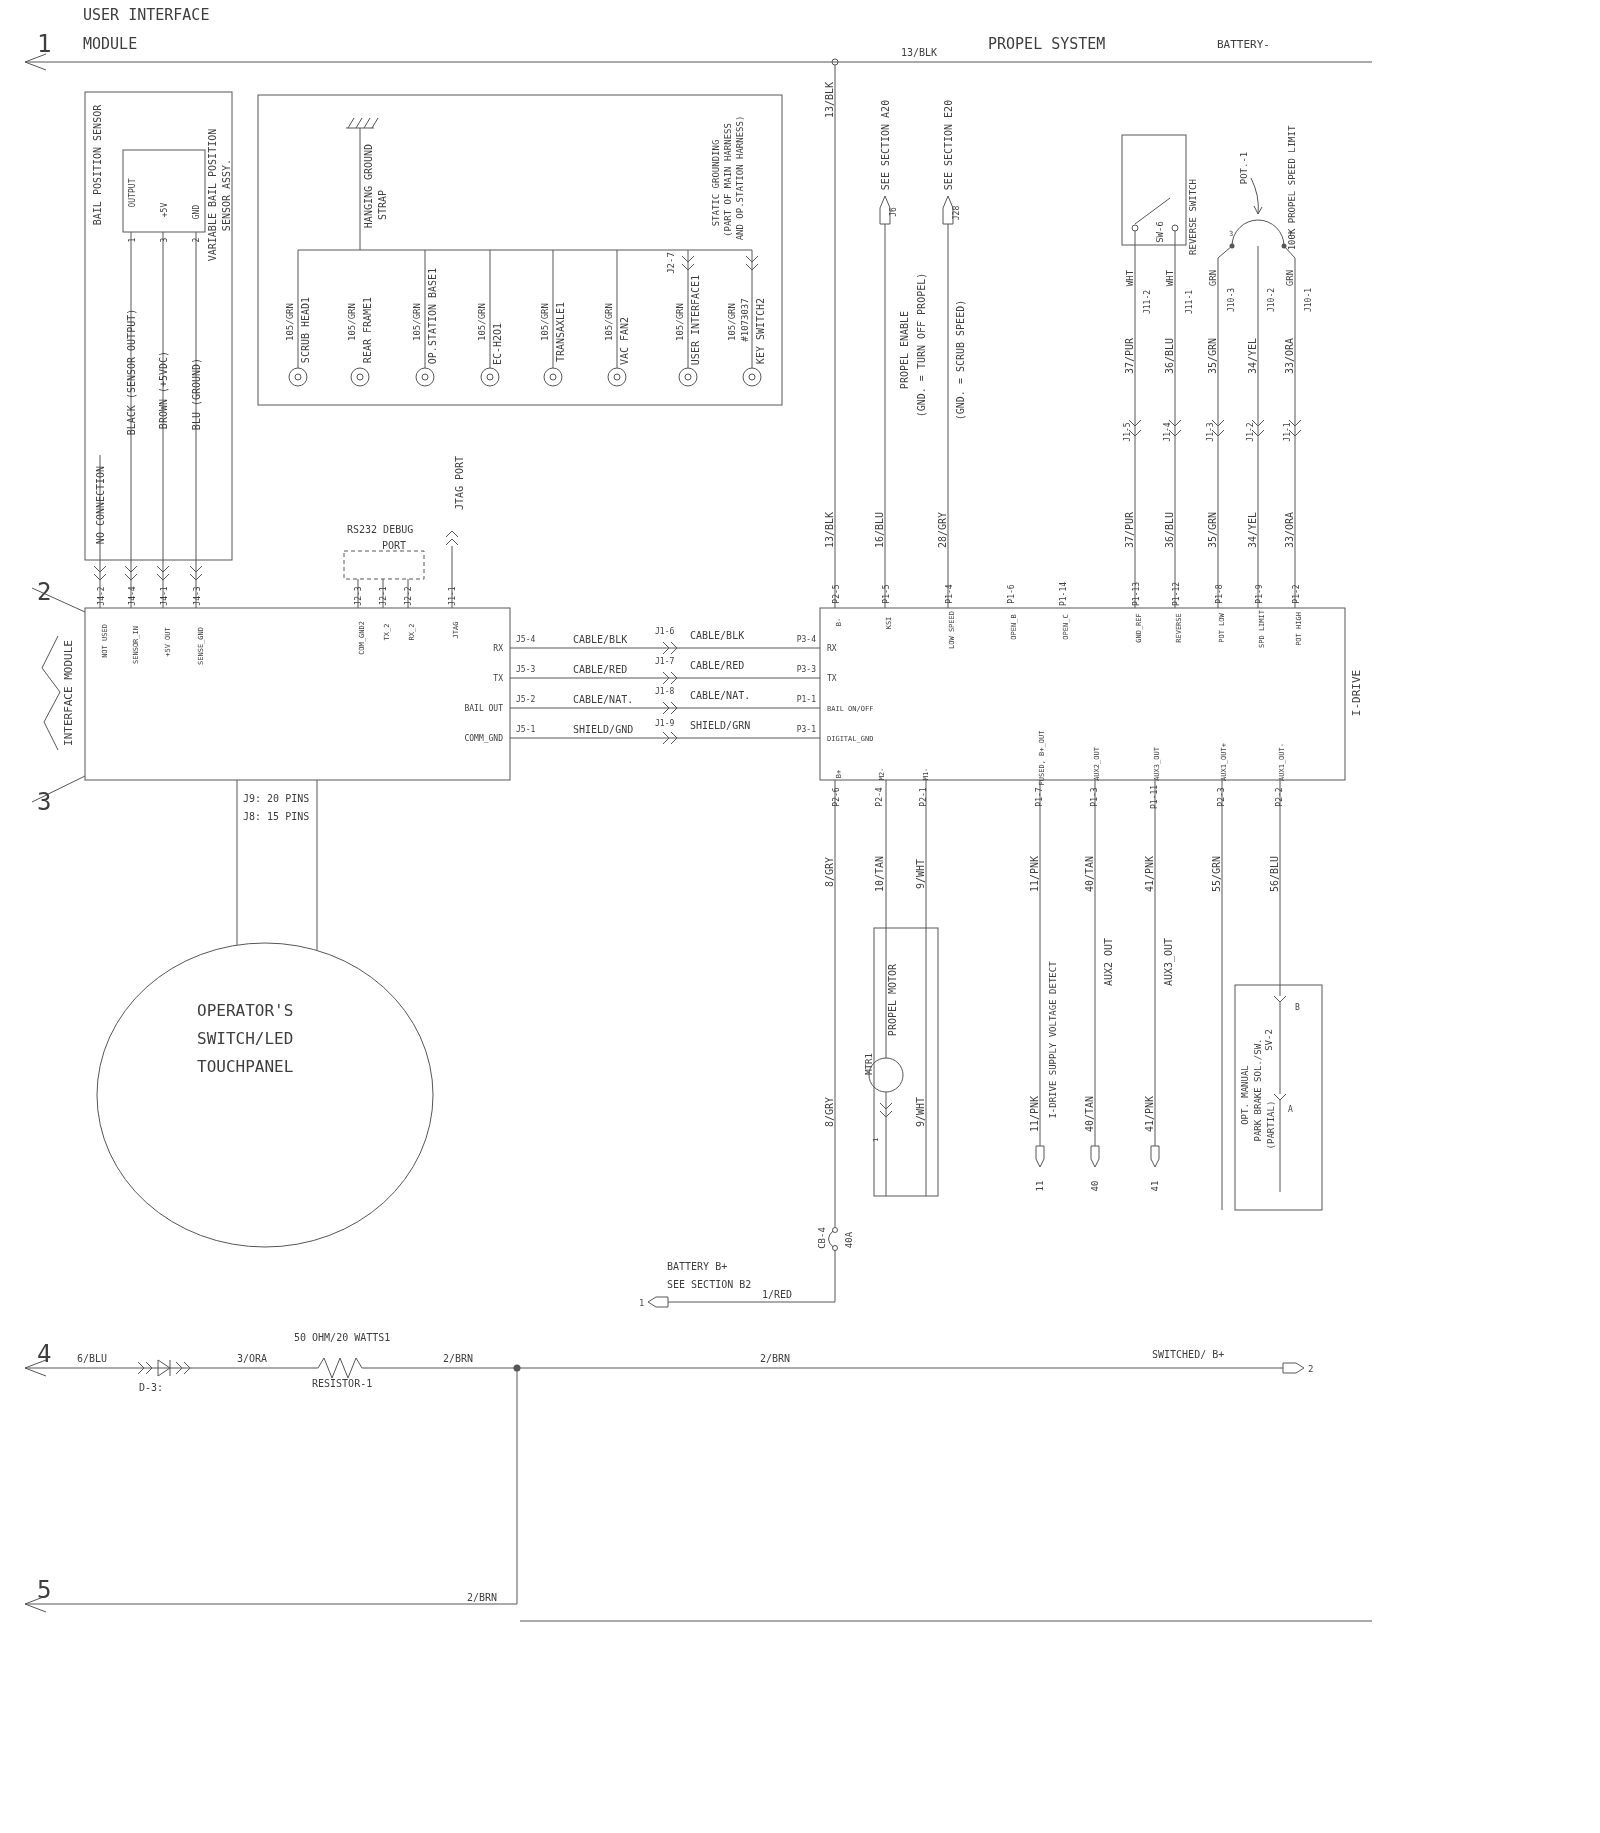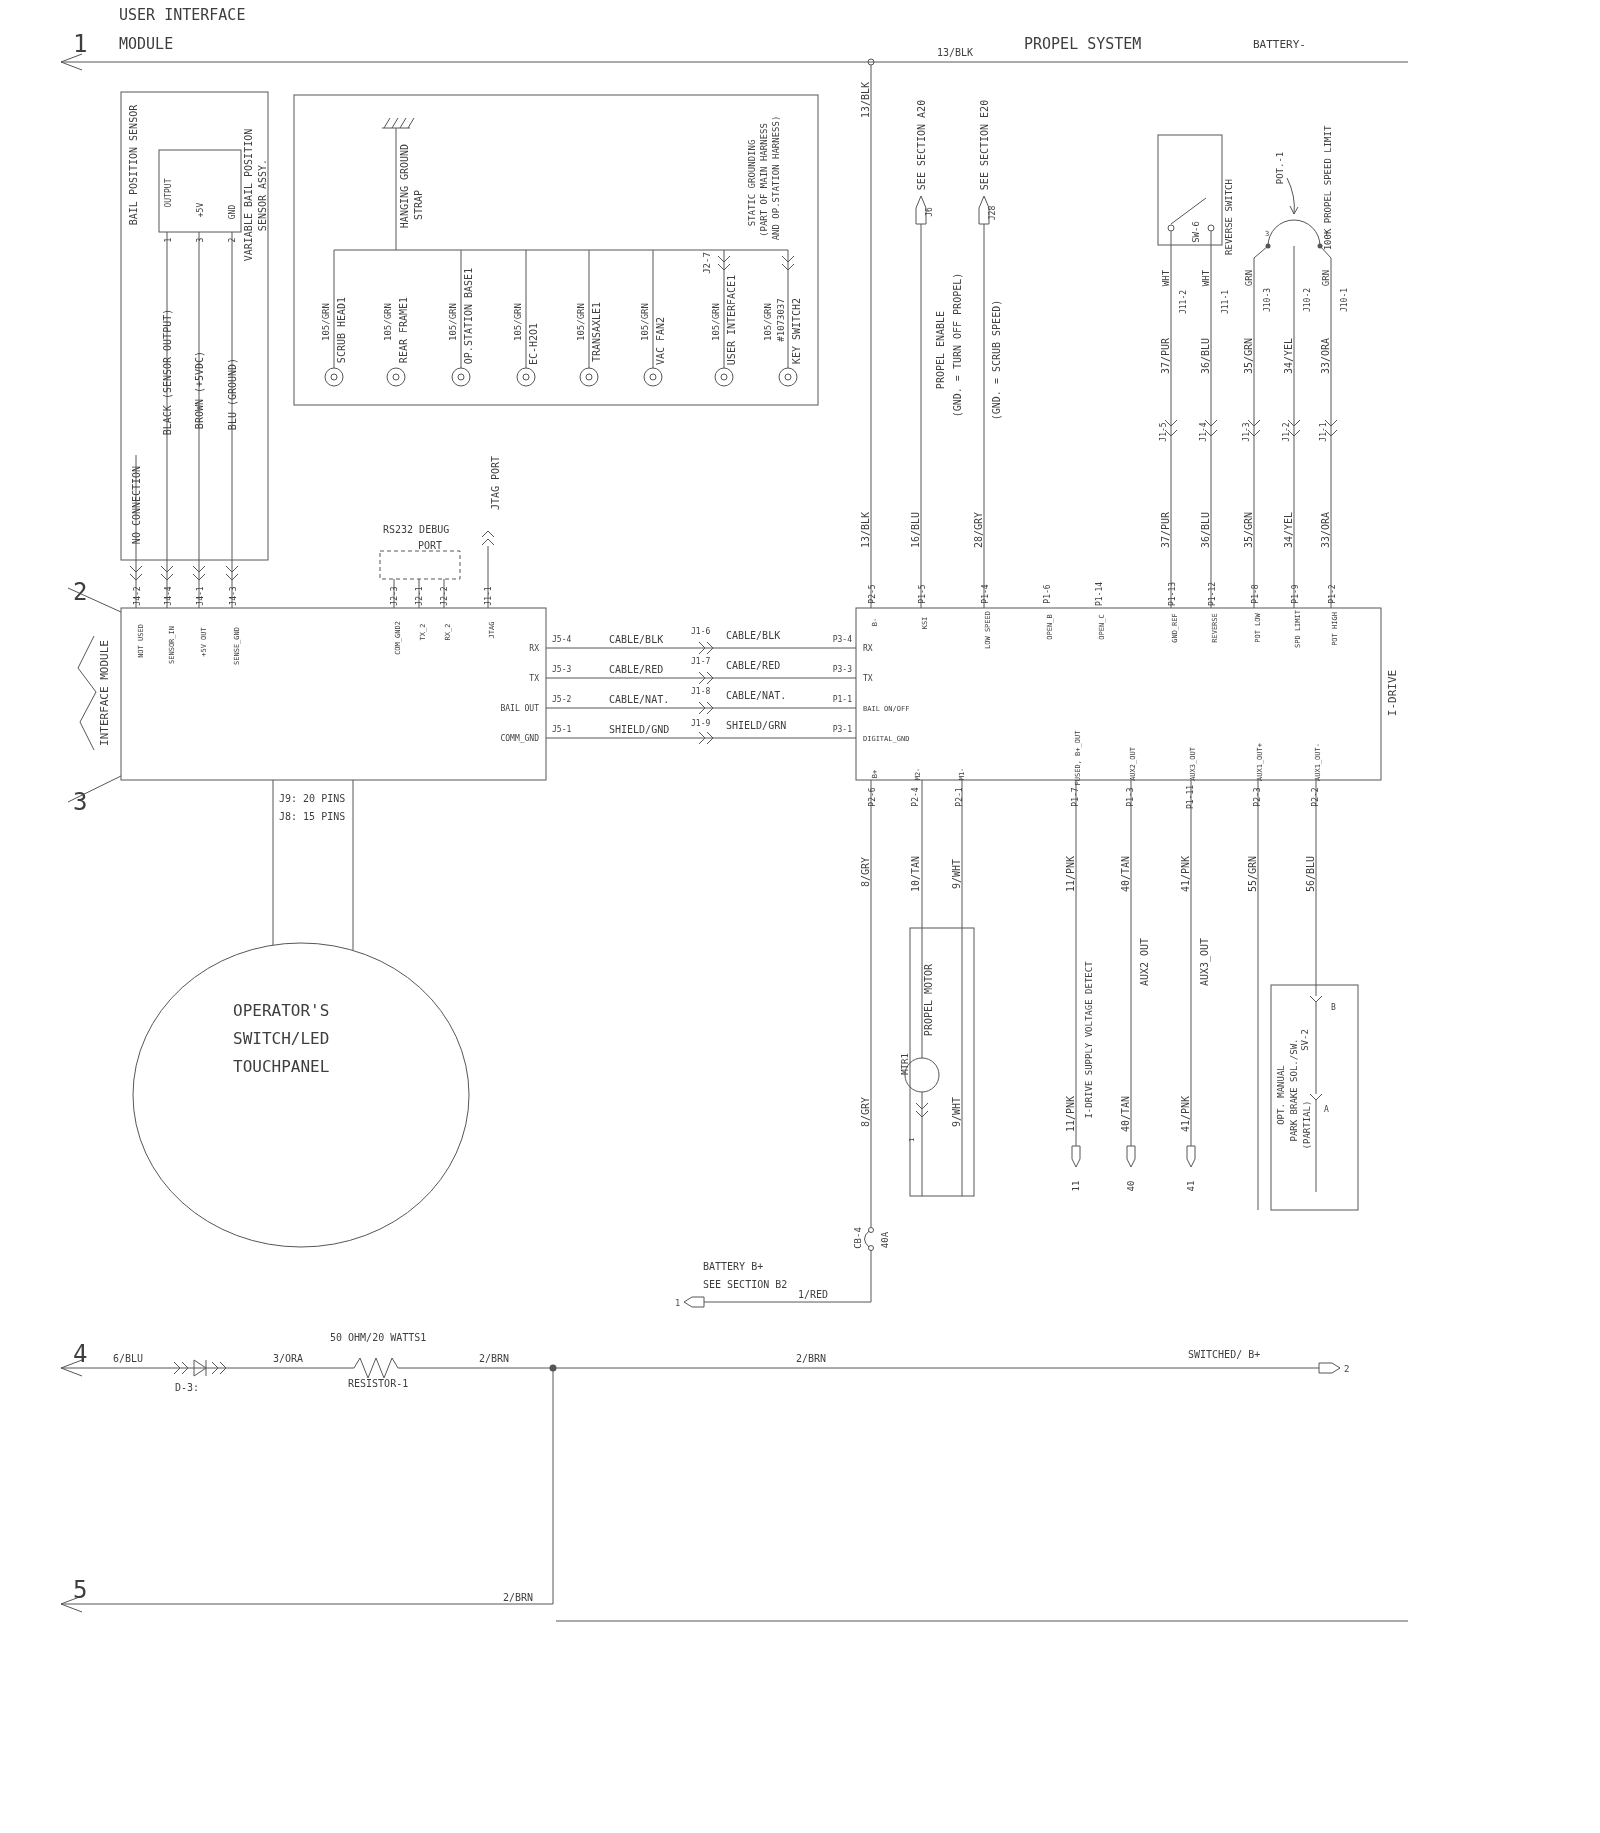--- a/index.html
+++ b/index.html
@@ -1,16 +1,16 @@
 <!DOCTYPE html>
 <html><head>
 <meta charset="utf-8">
 <style>
   html,body{margin:0;padding:0;background:#ffffff;}
-  .sheet{position:relative;width:1372px;height:1833px;background:#ffffff;overflow:hidden;padding-left:36px;}
+  .sheet{position:relative;width:1372px;height:1833px;background:#ffffff;overflow:hidden;}
   svg{display:block;}
   svg path, svg rect, svg circle, svg ellipse, svg polygon{fill:none;stroke:#565656;stroke-width:1;}
   svg .dot{fill:#565656;stroke:none;}
   svg .dashed{stroke-dasharray:4 3;}
   svg text{stroke:none;fill:#3e3e3e;font-family:"DejaVu Sans Mono","Liberation Mono",monospace;}
 </style>
 </head>
 <body>
 
 <div class="sheet">

